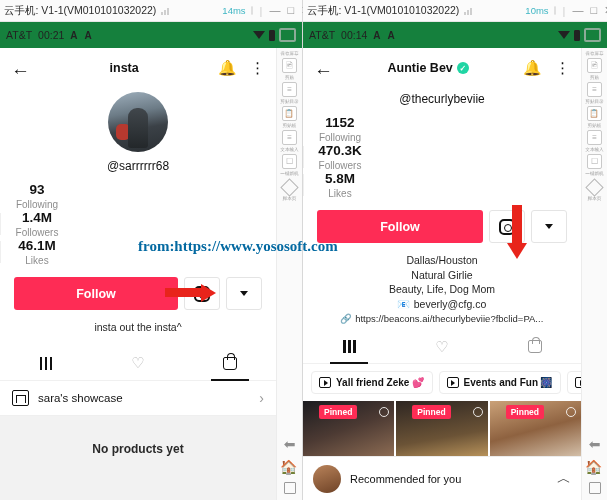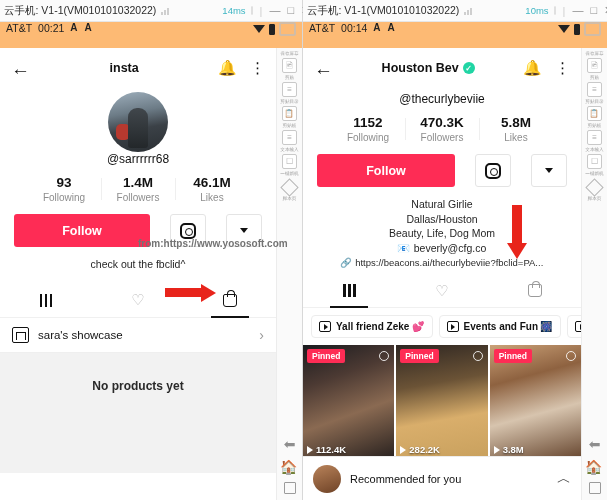--- a/index.html
+++ b/index.html
@@ -25,21 +25,21 @@
   .tb-sig i { width: 2px; background: #9a9a9a; display: block; }
   .tb-sig i:nth-child(1){height:3px}.tb-sig i:nth-child(2){height:5px}.tb-sig i:nth-child(3){height:7px}
   .tb-ms { color: #3fb6c4; font-size: 9.5px; margin-left: 48px; }
   .tb-batt { width: 18px; height: 9px; border: 1px solid #cfcfcf; border-radius: 1px; opacity:.6; }
   .tb-sep { color: #d0d0d0; font-size: 11px; margin: 0 2px; }
   .tb-btns { margin-left: auto; display: flex; gap: 7px; align-items: center; color: #8d8d8d; padding-right: 3px; }
   .tb-btns span { font-size: 11px; line-height: 1; }
 
   
   .statusbar {
-    height: 26px; background: #fdba74; display: flex; align-items: flex-start;
+    height: 26px; background: #15803d; display: flex; align-items: center;
     padding: 0 6px; font-size: 10.5px; color: #222; gap: 6px;
   }
   .sb-aa { color:#222; font-size:10px; letter-spacing:1px; font-weight:700;}
   .sb-right { margin-left: auto; display: flex; align-items: center; gap: 4px; }
   .ico-wifi { width:0;height:0;border-left:6px solid transparent;border-right:6px solid transparent;border-top:8px solid #222; }
   .ico-batt { width:6px;height:11px;border:1.5px solid #222;border-radius:1px; background:#222;}
   .sb-shot { width: 17px; height: 14px; border: 2px solid #bdbdbd; border-radius: 2px; opacity:.7;}
 
   
   .phone { position: absolute; top: 48px; left: 0; right: 26px; bottom: 0; background: #fff; overflow: hidden; }
@@ -55,29 +55,29 @@
   .avatar-wrap { display:flex; justify-content:center; margin-top: 4px; }
   .avatar {
     width: 60px; height: 60px; border-radius: 50%;
     background: linear-gradient(170deg,#9fb0bd 0%,#6c7b86 35%,#3b4147 60%,#2a2f33 100%);
     position: relative; overflow: hidden;
   }
   .avatar::after{content:"";position:absolute;left:20px;top:16px;width:20px;height:40px;border-radius:9px 9px 3px 3px;
      background:linear-gradient(180deg,#41474c,#23272a);}
   .avatar::before{content:"";position:absolute;left:8px;top:32px;width:14px;height:16px;border-radius:5px;background:#b7392f;}
 
-  .handle { text-align: center; font-size: 12px; color: #111; font-weight:400;}
-
-  .stats { display: flex; justify-content: center; margin-top: 9px; }
+  .handle { text-align: center; font-size: 12px; color: #111; margin-top: 7px; font-weight:400;}
+
+  .stats { display: flex; justify-content: center; margin-top: 9px; flex-direction: column; }
   .stat { width: 74px; text-align: center; position: relative; }
   .stat + .stat::before { content:""; position:absolute; left:0; top:3px; height:22px; width:1px; background:#efefef;}
   .stat-num { font-size: 13.5px; font-weight: 700; color: #111; }
   .stat-lbl { font-size: 10px; color: #8d8d8d; margin-top: 2px; }
 
-  .actions { display: flex; justify-content: flex-start; gap: 20px; margin-top: 11px; padding: 0 14px; }
+  .actions { display: flex; justify-content: flex-start; gap: 6px; margin-top: 11px; padding: 0 14px; }
   .follow-btn { flex: 1; height: 33px; background: #fe2c55; color: #fff; border: none; border-radius: 3px;
                 font-size: 12.5px; font-weight: 700; }
   .sq-btn { width: 36px; height: 33px; border: 1px solid #e4e4e4; border-radius: 3px; background: #fff;
             display:flex; align-items:center; justify-content:center; }
   .ig-glyph { width: 16px; height: 16px; border: 2px solid #111; border-radius: 5px; position: relative; }
   .ig-glyph::after { content:""; position:absolute; left:3px; top:3px; width:6px;height:6px;border:1.5px solid #111;border-radius:50%;}
   .caret { width:0;height:0;border-left:4.5px solid transparent;border-right:4.5px solid transparent;border-top:5px solid #111; }
 
   .bio { text-align: center; font-size: 10.5px; color: #262626; margin-top: 10px; line-height: 14.5px; padding: 0 14px;}
   .bio-link { text-align:center; font-size: 9.5px; color:#2b2b2b; margin-top:2px; }
@@ -110,21 +110,21 @@
              padding: 5px 7px; font-size: 10px; font-weight:700; color:#111; white-space: nowrap; background:#fff;}
   .pl-ico { width: 12px; height: 11px; border: 1.4px solid #111; border-radius: 2px; position:relative; flex:none;}
   .pl-ico::after{content:"";position:absolute;left:3.5px;top:2px;border-left:4px solid #111;
                  border-top:3px solid transparent;border-bottom:3px solid transparent;}
 
   .videos { display:flex; gap: 2px; height: 112px; }
   .vid { flex:1; position: relative; overflow:hidden; }
   .v1 { background: linear-gradient(160deg,#1b1b1f 0%,#4c3a33 30%,#8a6a52 60%,#2b2320 100%); }
   .v2 { background: linear-gradient(170deg,#2e2622 0%,#6b5336 35%,#d9ae6b 65%,#c9a15e 100%); }
   .v3 { background: linear-gradient(165deg,#caa178 0%,#8e6240 30%,#d7c4ae 60%,#6a4a33 100%); }
-  .pin { position:absolute; top:4px; left:4px; background:#fe2c55; color:#fff; font-size:8.5px;
+  .pin { position:absolute; top:4px; left:16px; background:#fe2c55; color:#fff; font-size:8.5px;
          font-weight:700; padding: 2px 5px; border-radius:2px; }
   .vstat { position:absolute; bottom:2px; left:4px; color:#fff; font-size:9.5px; font-weight:700;
            display:flex; align-items:center; gap:3px; text-shadow:0 1px 2px rgba(0,0,0,.6); }
   .play-tri { width:0;height:0;border-left:6px solid #fff;border-top:4px solid transparent;border-bottom:4px solid transparent;}
   .vmark { position:absolute; top:6px; right:5px; width:10px;height:10px;border:1.4px solid rgba(255,255,255,.85);
            border-radius:50%; }
 
   .bottom-bar { position:absolute; left:0; right:0; bottom:0; background:#fff; border-top:1px solid #ececec;
                 display:flex; align-items:center; padding: 7px 10px; gap: 9px; height: 44px;}
   .bb-avatar { width: 28px; height: 28px; border-radius: 50%;
@@ -147,22 +147,22 @@
   .tb-home { font-size: 14px; color:#8e8e8e; }
   .tb-recent { width:12px;height:12px;border:1.6px solid #9b9b9b;border-radius:1px;}
 
   
   .red-arrow-h { position:absolute; z-index:30; height: 17px; display:flex; align-items:center; }
   .ra-tail { width: 36px; height: 9px; background: #e8241b; }
   .ra-head { width:0;height:0;border-left:15px solid #e8241b;border-top:9px solid transparent;border-bottom:9px solid transparent;}
   .red-arrow-v { position:absolute; z-index:30; display:flex; flex-direction:column; align-items:center; }
   .rv-tail { width: 10px; height: 38px; background:#e8241b; }
   .rv-head { width:0;height:0;border-top:16px solid #e8241b;border-left:10px solid transparent;border-right:10px solid transparent;}
-  .watermark { position:absolute; z-index:40; left: 138px; top: 238px; font-family:Liberation Sans, sans-serif;
-               font-size: 10px; color:#737373; white-space:nowrap; font-weight:700; letter-spacing:0px; }
+  .watermark { position:absolute; z-index:40; left: 138px; top: 238px; font-family:Liberation Serif, serif;
+               font-size: 15px; color:#0369a1; white-space:nowrap; font-weight:700; letter-spacing:0px; }
 </style>
 </head>
 <body>
 
 <div class="app">
 
   <div class="panel">
 
     <div class="titlebar">
       <span class="tb-title">云手机: V1-1(VM010101032022)</span>
@@ -229,21 +229,21 @@
       <div class="actions">
         <button class="follow-btn">Follow</button>
         <div class="sq-btn">
           <span class="ig-glyph"></span>
         </div>
         <div class="sq-btn">
           <span class="caret"></span>
         </div>
       </div>
 
-      <div class="bio">check out the fbclid^</div>
+      <div class="bio">insta out the insta^</div>
 
       <div class="tabs">
         <div class="tab">
           <span class="grid-ico">
               <i></i>
               <i></i>
               <i></i>
             </span>
         </div>
         <div class="tab">
@@ -320,21 +320,21 @@
         <span class="ico-wifi"></span>
         <span class="ico-batt"></span>
         <span class="sb-shot"></span>
       </span>
     </div>
 
     <div class="phone">
       <div class="pheader">
         <span class="back-arrow">←</span>
         <span class="ptitle">
-          <span>Houston Bev</span>
+          <span>Auntie Bev</span>
           <span class="verified">✓</span>
         </span>
         <span class="hd-icons">
           <span class="bell">🔔</span>
           <span class="dots">⋮</span>
         </span>
       </div>
 
       <div class="handle" style="margin-top:4px">@thecurlybeviie</div>
 
@@ -357,22 +357,22 @@
         <button class="follow-btn">Follow</button>
         <div class="sq-btn">
           <span class="ig-glyph"></span>
         </div>
         <div class="sq-btn">
           <span class="caret"></span>
         </div>
       </div>
 
       <div class="bio">
+        <div>Dallas/Houston</div>
         <div>Natural Girlie</div>
-        <div>Dallas/Houston</div>
         <div>Beauty, Life, Dog Mom</div>
         <div>📧 beverly@cfg.co</div>
       </div>
       <div class="bio-link">🔗 https://beacons.ai/thecurlybeviie?fbclid=PA...</div>
 
       <div class="tabs" style="margin-top:6px">
         <div class="tab active">
           <span class="grid-ico">
               <i></i>
               <i></i>

